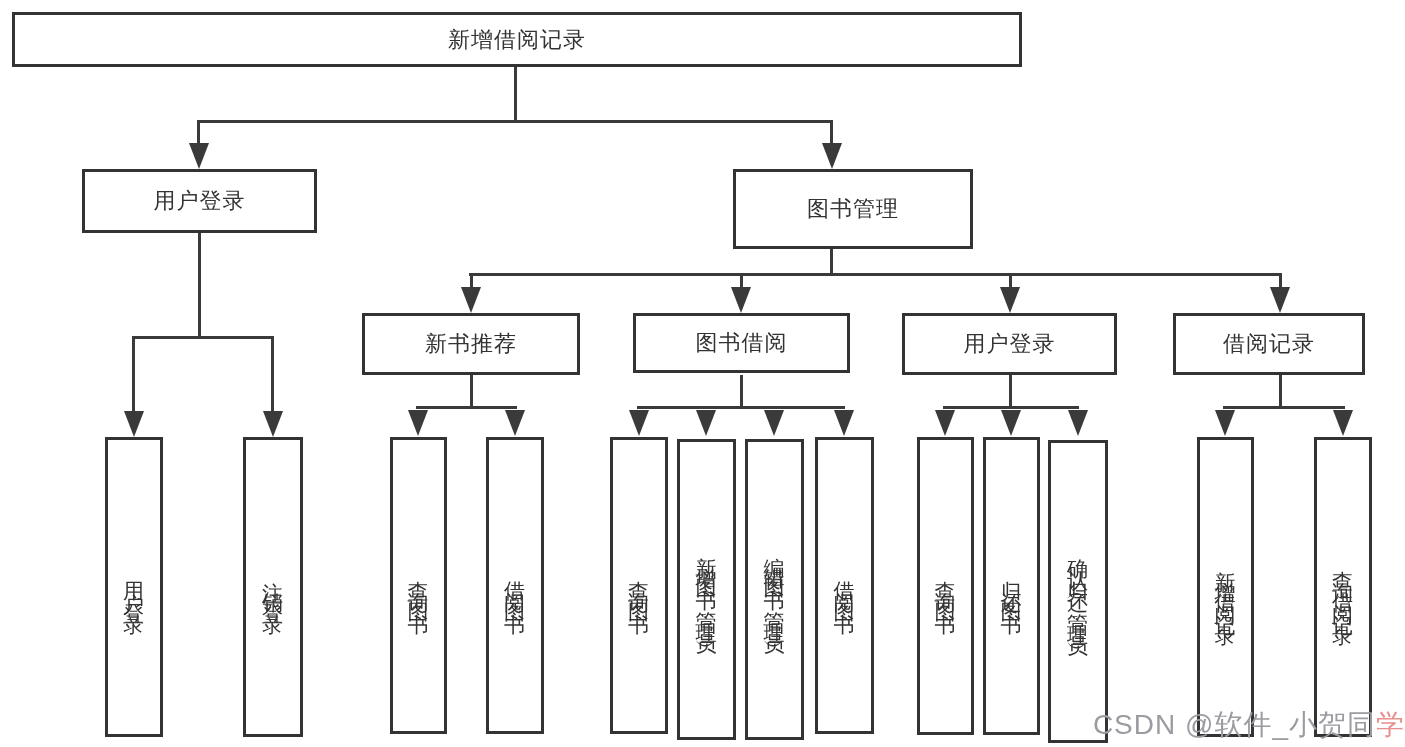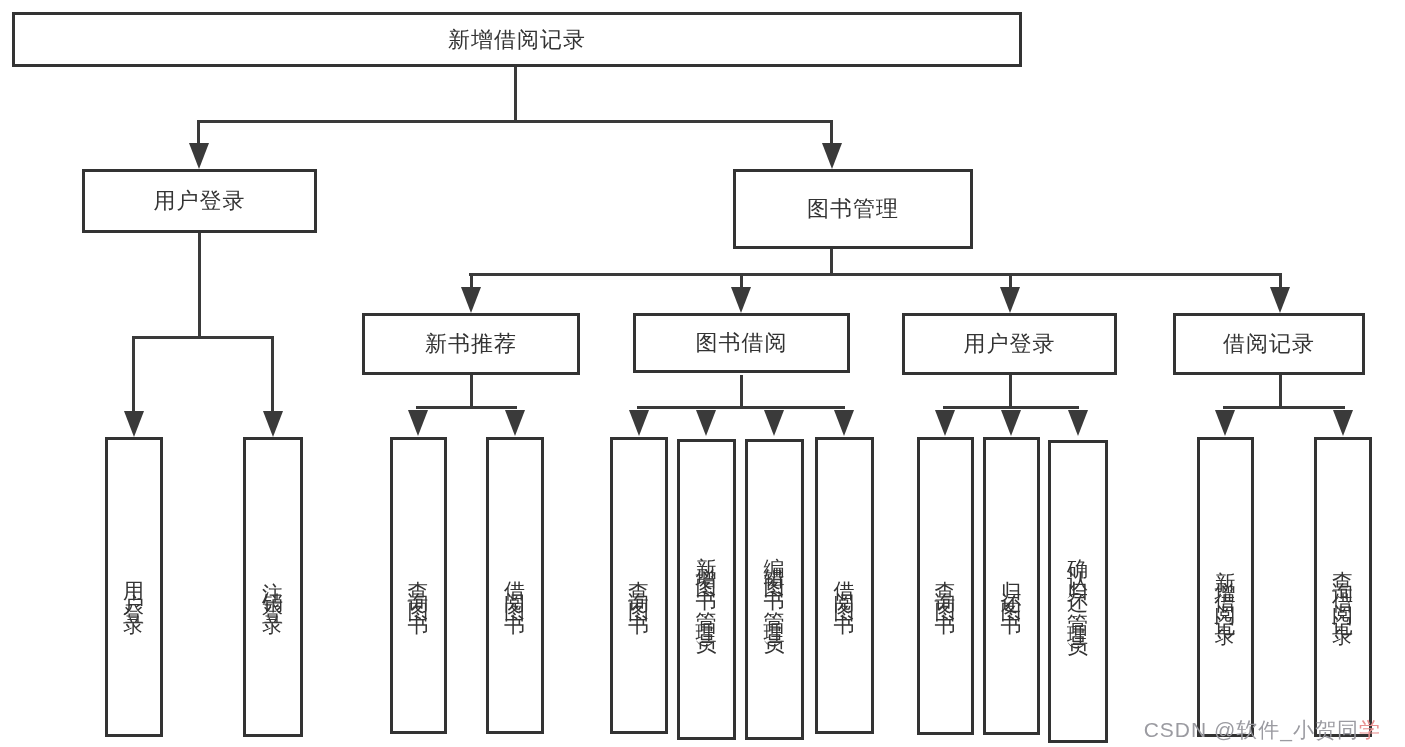--- a/index.html
+++ b/index.html
@@ -35,23 +35,23 @@
   .arw {
     position: absolute;
     width: 0; height: 0;
     border-left: 10px solid transparent;
     border-right: 10px solid transparent;
     border-top: 26px solid #3a3a3a;
     z-index: 1;
   }
   .watermark {
     position: absolute;
-    right: 24px;
+    right: 0;
     bottom: 3px;
-    font-size: 21px;
+    font-size: 28px;
     color: #9b9ba1;
     letter-spacing: 1px;
     z-index: 5;
     white-space: nowrap;
     text-align: center;
   }
   .wm-accent { color: #e89090; }
 </style>
 </head>
 <body>

